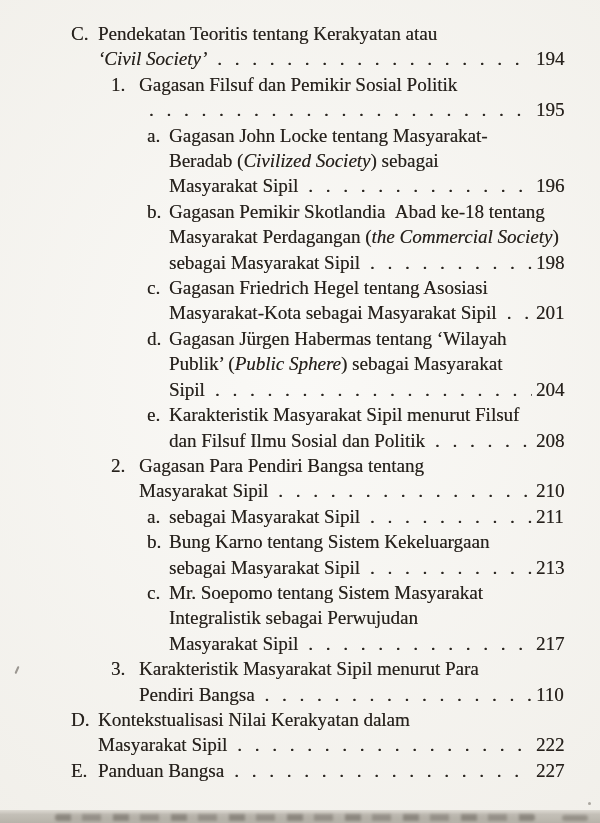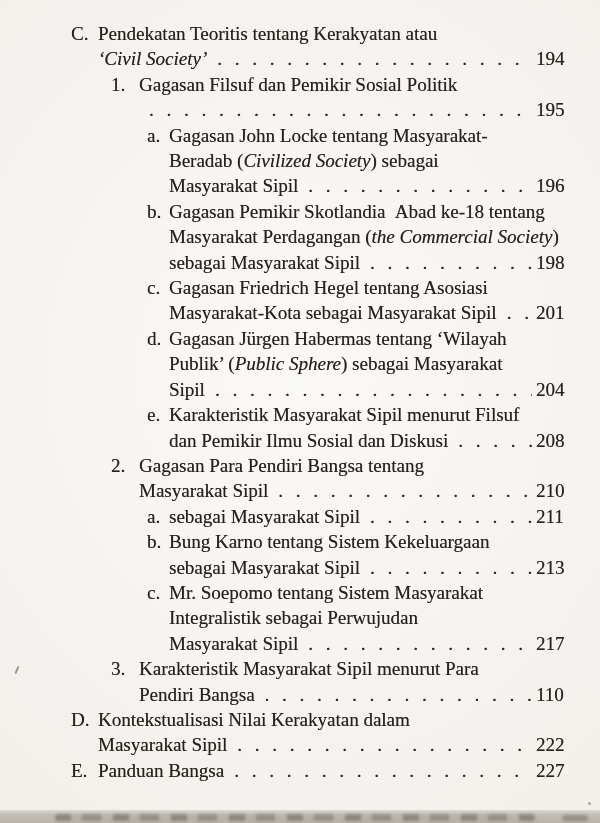--- a/index.html
+++ b/index.html
@@ -190,21 +190,21 @@
       <div class="line lvl2">
         <span class="txt"><span>Sipil</span></span>
         <span class="leader">. . . . . . . . . . . . . . . . . . . . . . . . . . . . . . . . . . . . . . . . . . . . . </span>
         <span class="pg">204</span>
       </div>
       <div class="line lvl2">
         <span class="marker">e.</span>
         <span class="txt"><span>Karakteristik Masyarakat Sipil menurut Filsuf</span></span>
       </div>
       <div class="line lvl2">
-        <span class="txt"><span>dan Pemikir Ilmu Sosial dan Diskusi</span></span>
+        <span class="txt"><span>dan Filsuf Ilmu Sosial dan Politik</span></span>
         <span class="leader">. . . . . . . . . . . . . . . . . . . . . . . . . . . . . . . . . . . . . . . . . . . . . </span>
         <span class="pg">208</span>
       </div>
       <div class="line lvl1">
         <span class="marker">2.</span>
         <span class="txt"><span>Gagasan Para Pendiri Bangsa tentang</span></span>
       </div>
       <div class="line lvl1">
         <span class="txt"><span>Masyarakat Sipil</span></span>
         <span class="leader">. . . . . . . . . . . . . . . . . . . . . . . . . . . . . . . . . . . . . . . . . . . . . </span>

